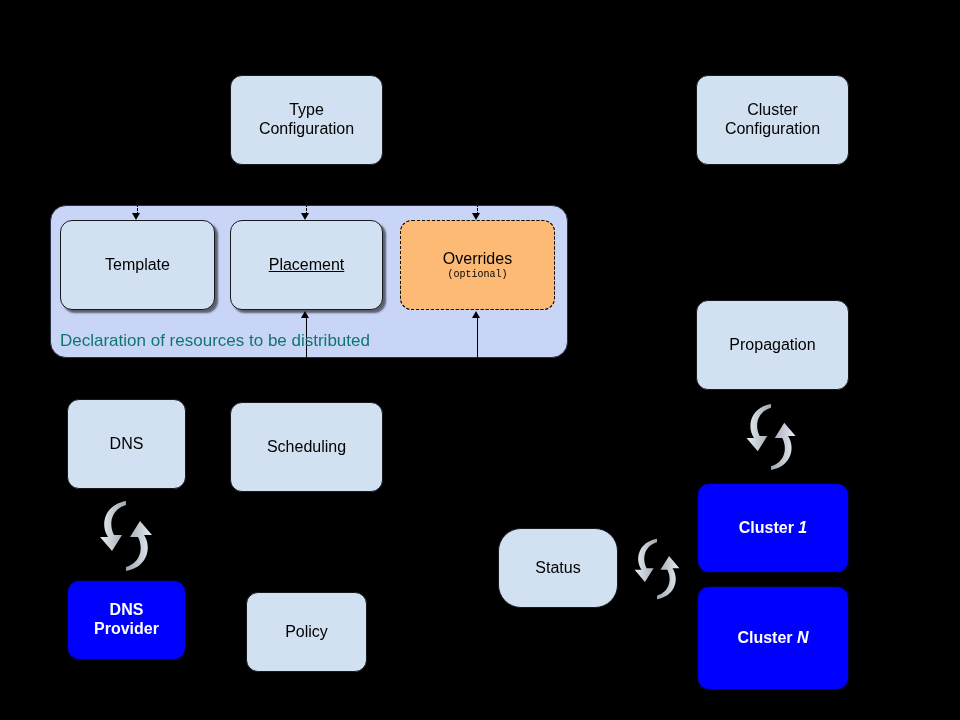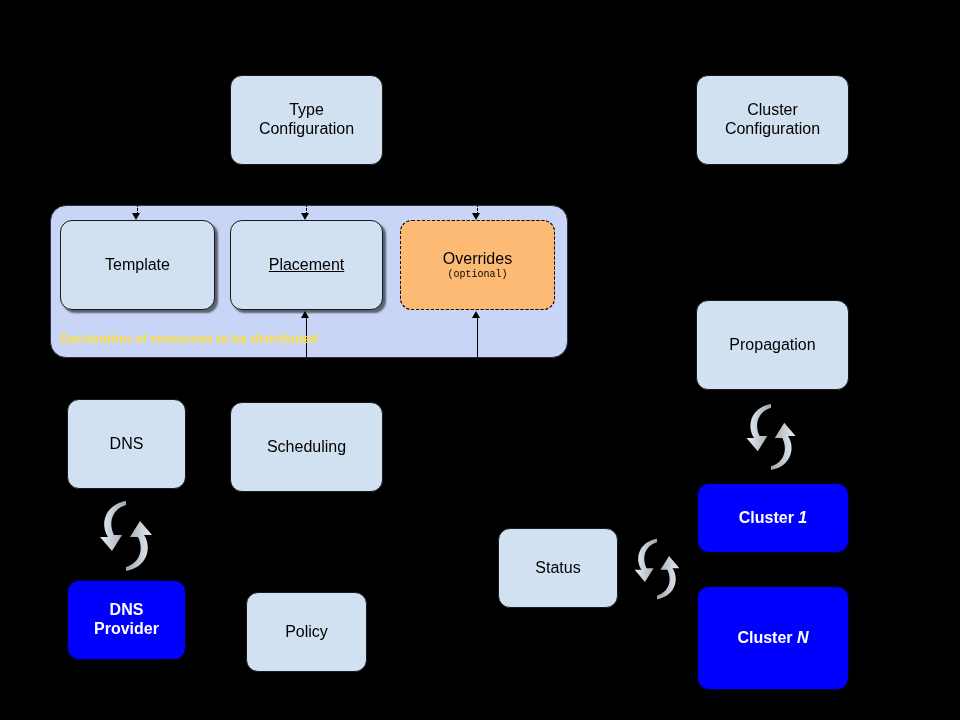--- a/index.html
+++ b/index.html
@@ -66,25 +66,24 @@
     position: absolute;
     box-sizing: border-box;
     background: #c9d5f6;
     border: 1px solid #2a2f45;
     border-radius: 16px;
     box-shadow: 3px 3px 2px rgba(0,0,0,0.55);
     z-index: 2;
   }
   #panel-caption {
     position: absolute;
-    font-size: 13px;
-    color: #fde047;
+    font-size: 17px;
+    color: #0f766e;
     white-space: nowrap;
     z-index: 6;
-    font-weight: bold;
   }
 
   
   .vline {
     position: absolute;
     width: 0;
     border-left: 1.3px solid #000000;
     z-index: 4;
   }
   .vline.dashed { border-left-style: dashed; }
@@ -185,39 +184,39 @@
   </div>
 
   <div class="node" style="left:230px; top:402px; width:153px; height:90px;text-align:center;">
     <span class="lbl">Scheduling</span>
   </div>
 
   <div class="node" style="left:246px; top:592px; width:121px; height:80px;">
     <span class="lbl">Policy</span>
   </div>
 
-  <div class="node" style="left:498px; top:528px; width:120px; height:80px;">
+  <div class="node" style="left:498px; top:528px; width:120px; height:80px;border-radius:23px;">
     <span class="lbl">Status</span>
   </div>
 
   <svg class="syncicon" style="left:626px; top:530px;" width="62" height="78" viewBox="0 0 72 78">
     <path d="M36 4 C 14 8, 10 28, 18 40 L 10 40 L 22 54 L 32 38 L 24 38 C 18 26, 22 12, 36 8 Z" fill="url(#g1)"></path>
     <path d="M36 74 C 58 70, 62 50, 54 38 L 62 38 L 50 24 L 40 40 L 48 40 C 54 52, 50 66, 36 70 Z" fill="url(#g2)"></path>
   </svg>
 
   <div class="node" style="left:696px; top:300px; width:153px; height:90px;">
     <span class="lbl">Propagation</span>
   </div>
 
   <svg class="syncicon" style="left:737px; top:394px;" width="68" height="86" viewBox="0 0 72 78">
     <path d="M36 4 C 14 8, 10 28, 18 40 L 10 40 L 22 54 L 32 38 L 24 38 C 18 26, 22 12, 36 8 Z" fill="url(#g1)"></path>
     <path d="M36 74 C 58 70, 62 50, 54 38 L 62 38 L 50 24 L 40 40 L 48 40 C 54 52, 50 66, 36 70 Z" fill="url(#g2)"></path>
   </svg>
 
-  <div class="node blue" style="left:697px; top:483px; width:152px; height:70px;">
+  <div class="node blue" style="left:697px; top:483px; width:152px; height:90px;">
     <span>
       <span>Cluster </span><span class="italic">1</span>
     </span>
   </div>
 
   <div class="node blue" style="left:697px; top:586px; width:152px; height:104px;">
     <span>
       <span>Cluster </span><span class="italic">N</span>
     </span>
   </div>

